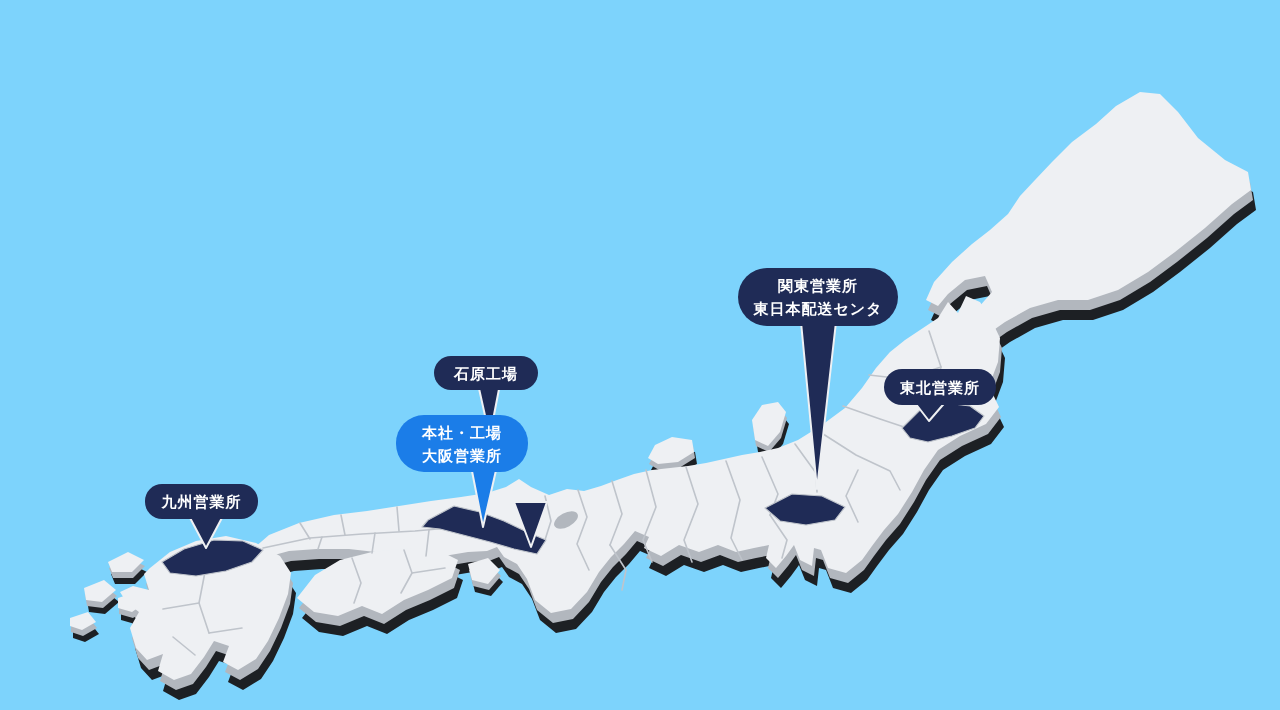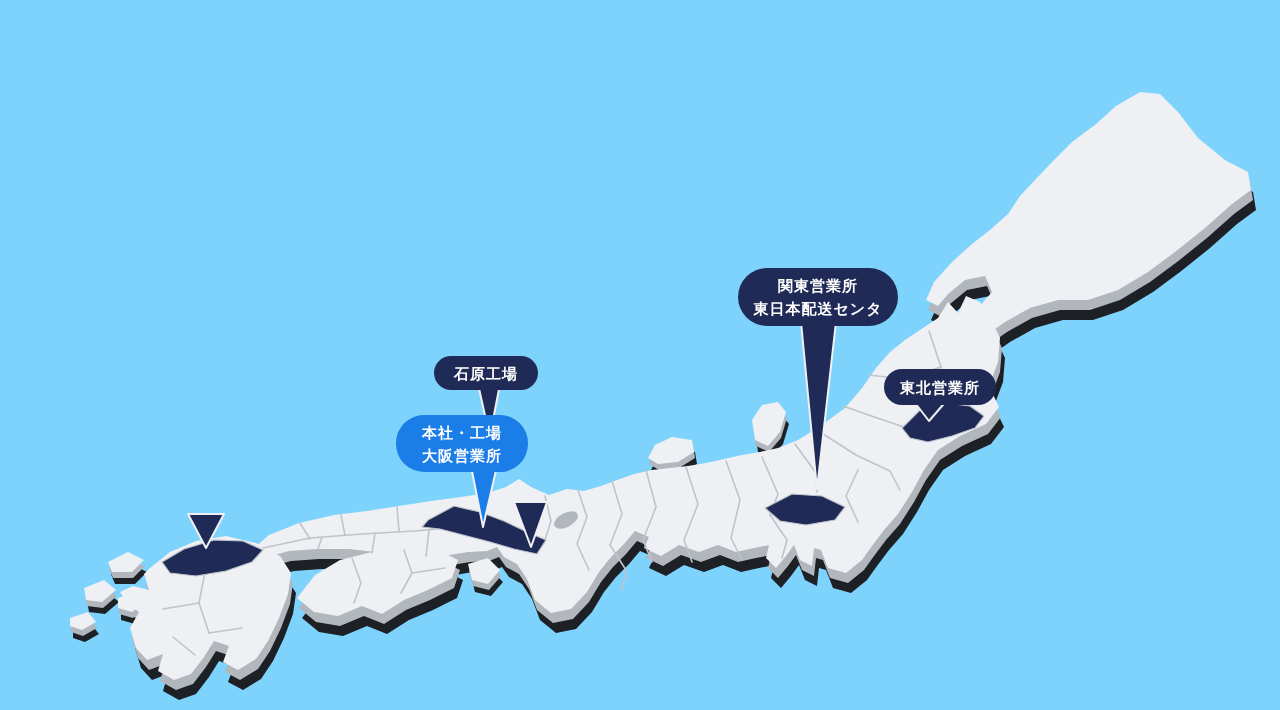--- a/index.html
+++ b/index.html
@@ -151,14 +151,17 @@
   <div class="bubble b-ishihara">
     <span>石原工場</span>
   </div>
 
   <div class="bubble blue b-honsha">
     <span>本社・工場</span>
     <span>大阪営業所</span>
   </div>
 
 
+  <div class="bubble b-kyushu">
+    <span>九州営業所</span>
+  </div>
 
 </div>
 
 </body></html>

